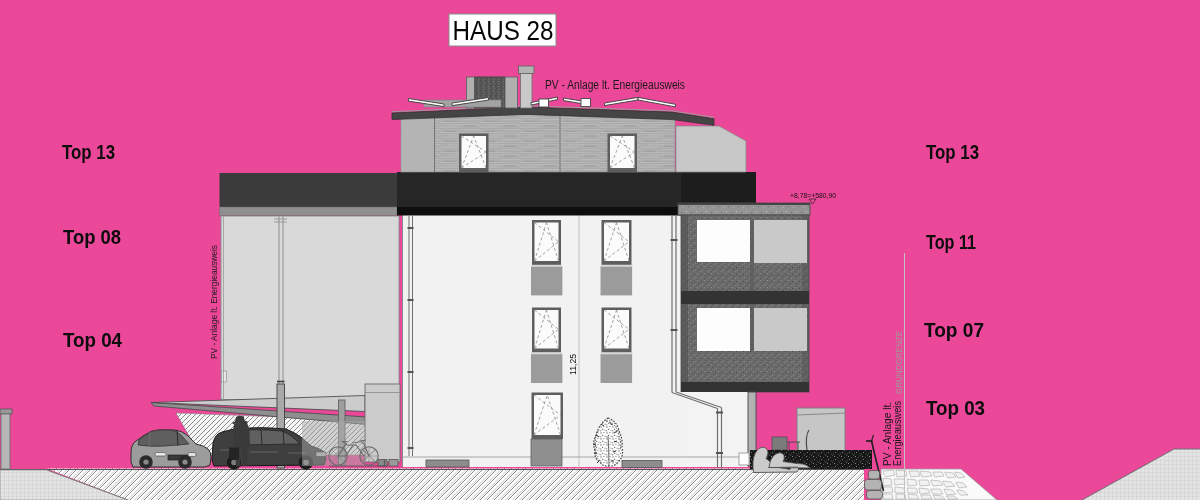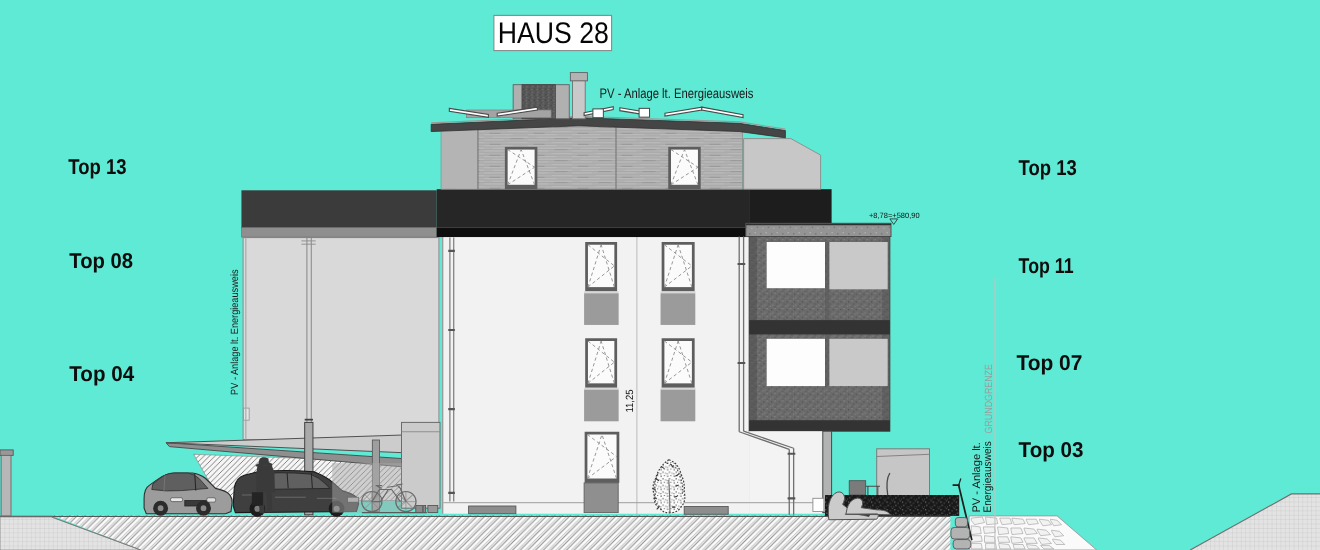--- a/index.html
+++ b/index.html
@@ -1,16 +1,16 @@
 <!DOCTYPE html>
 <html><head>
 <meta charset="utf-8">
 <style>
   html,body{margin:0;padding:0;background:#ffffff;}
-  .page{position:relative;width:1200px;height:500px;overflow:hidden;background:#5eead4;
+  .page{position:relative;width:1200px;height:500px;overflow:hidden;background:#ec4899;
         font-family:"Liberation Sans", sans-serif;}
   svg text{font-family:"Liberation Sans", sans-serif;}
 </style>
 </head>
 <body>
 <div class="page">
 <svg width="1200" height="500" viewBox="0 0 1200 500" xmlns="http://www.w3.org/2000/svg">
 <defs>
   <pattern id="hatchDiag" width="7" height="7" patternUnits="userSpaceOnUse">
     <rect width="7" height="7" fill="#fdfdfd"></rect>

